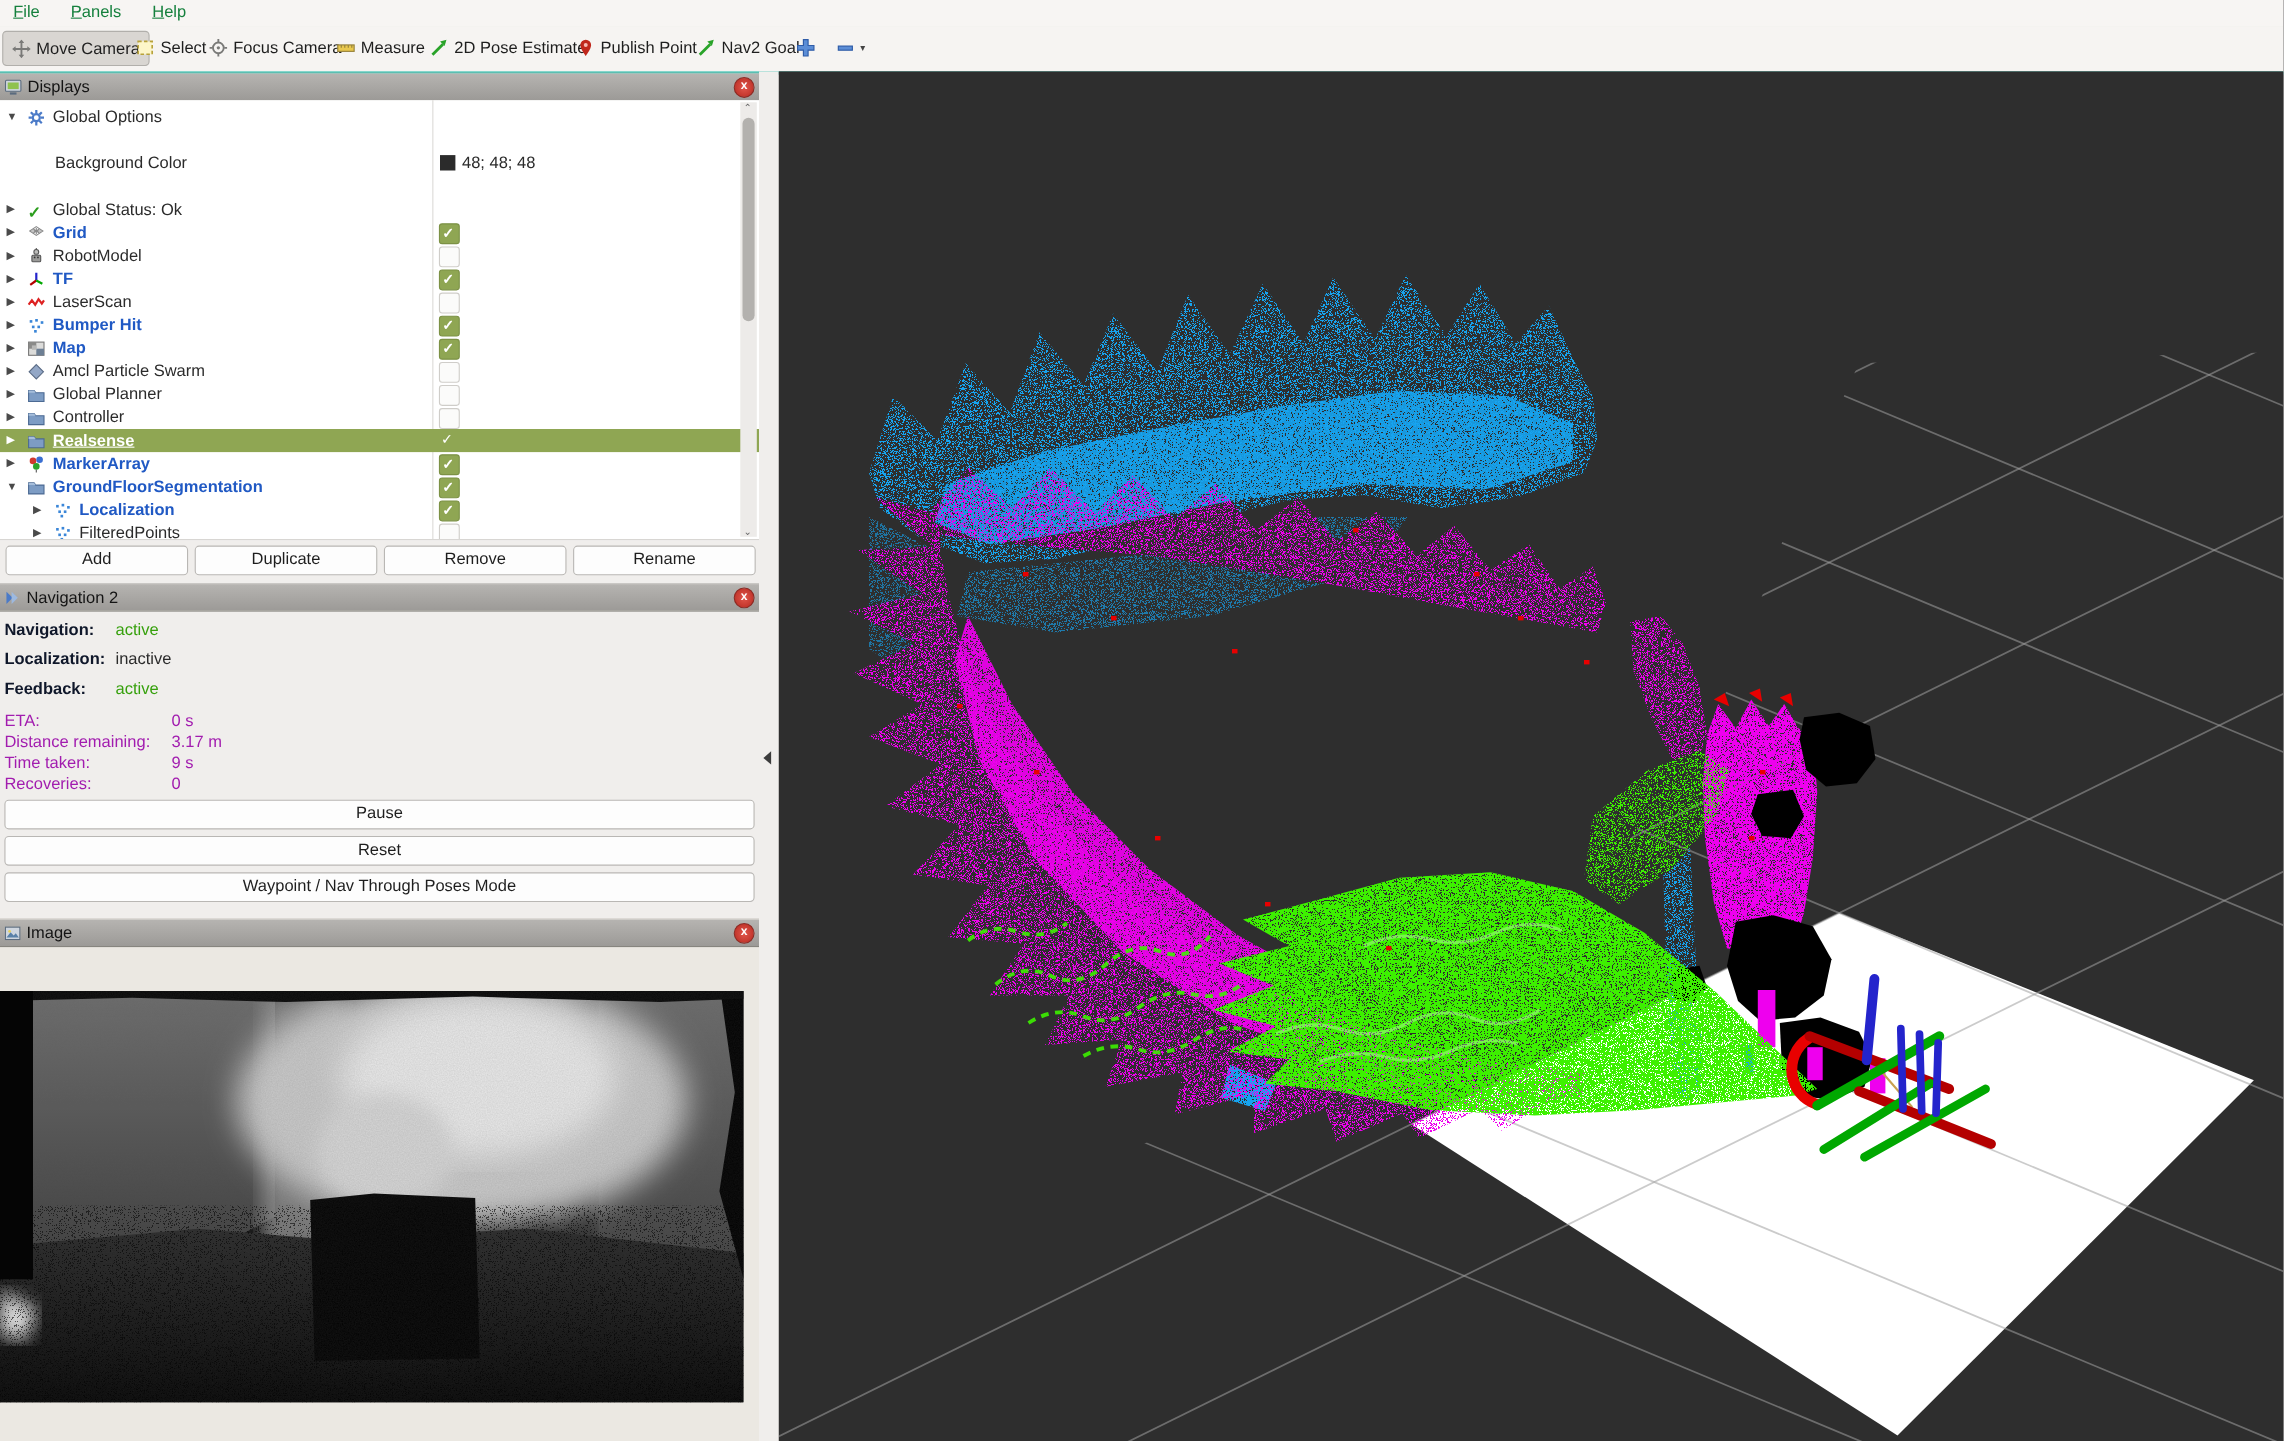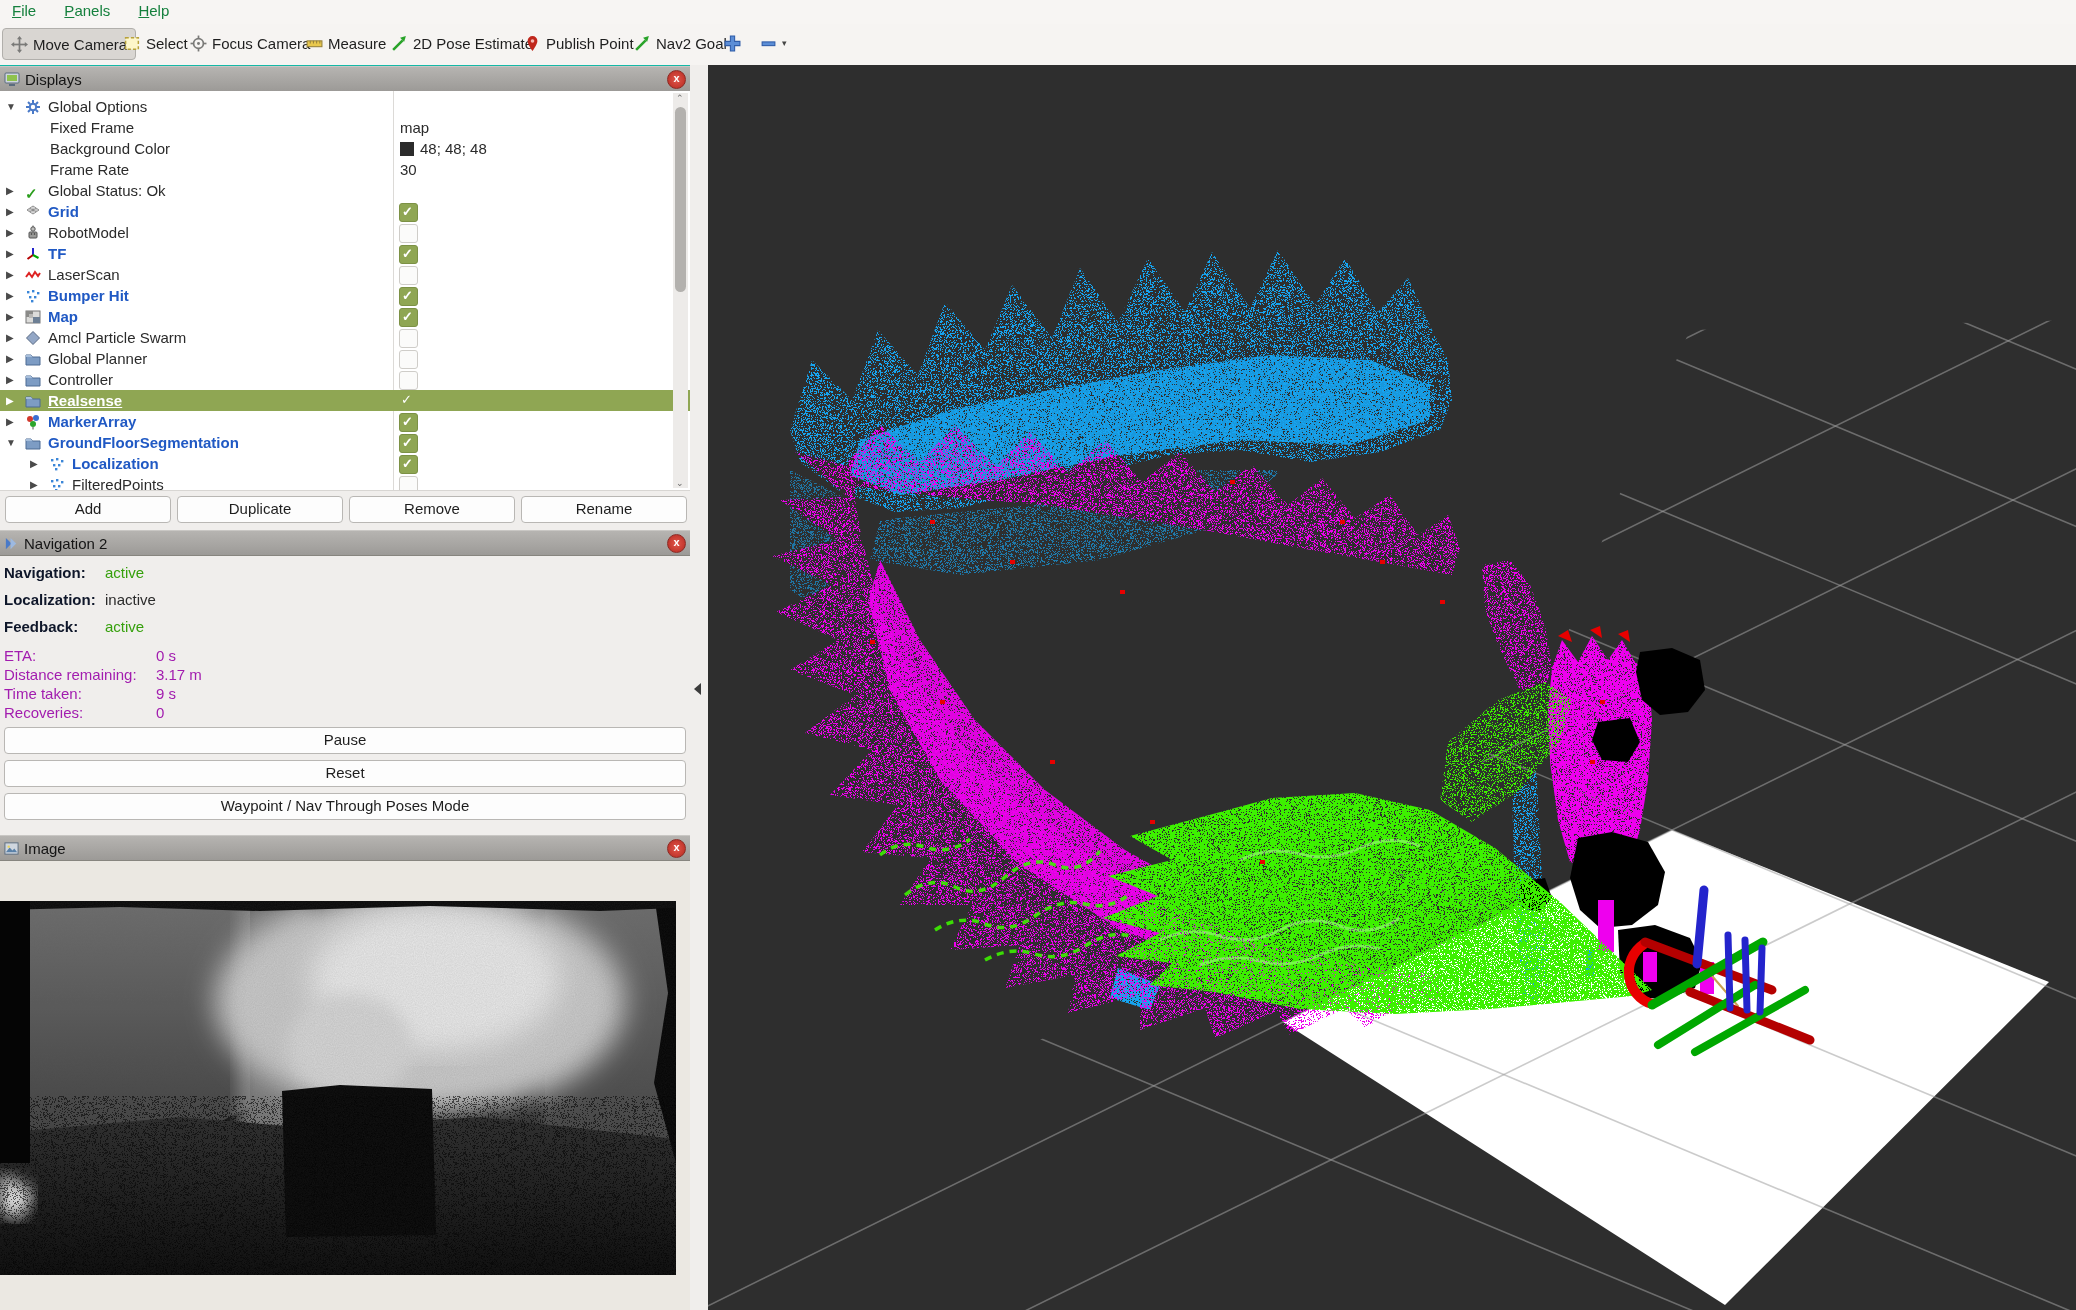--- a/index.html
+++ b/index.html
@@ -195,31 +195,23 @@
               <line x1="1" y1="8" x2="4" y2="8"></line>
               <line x1="12" y1="8" x2="15" y2="8"></line>
               <line x1="3" y1="3" x2="5.2" y2="5.2"></line>
               <line x1="10.8" y1="10.8" x2="13" y2="13"></line>
               <line x1="13" y1="3" x2="10.8" y2="5.2"></line>
               <line x1="5.2" y1="10.8" x2="3" y2="13"></line>
             </g>
           </svg>
         <span class="tlabel">Global Options</span>
       </div>
-      <div class="trow prop" style="top:26px">
-        <span class="tlabel">Fixed Frame</span>
-        <span class="tval">map</span>
-      </div>
       <div class="trow prop" style="top:47px">
         <span class="tlabel">Background Color</span>
         <span class="tval"><span class="cswatch"></span><span>48; 48; 48</span></span>
-      </div>
-      <div class="trow prop" style="top:68px">
-        <span class="tlabel">Frame Rate</span>
-        <span class="tval">30</span>
       </div>
       <div class="trow" style="top:89px">
         <span class="arr">▶</span>
         <span class="ticon" style="color:#2c9e1e;font-weight:bold">✓</span>
         <span class="tlabel">Global Status: Ok</span>
       </div>
       <div class="trow bb" style="top:110px">
         <span class="arr">▶</span>
         <svg class="ticon" viewBox="0 0 16 16">
             <g stroke="#8a8a8a" fill="none">

